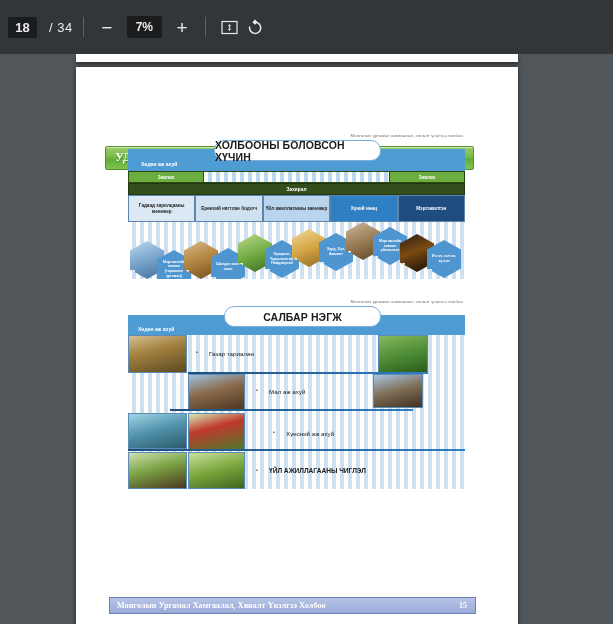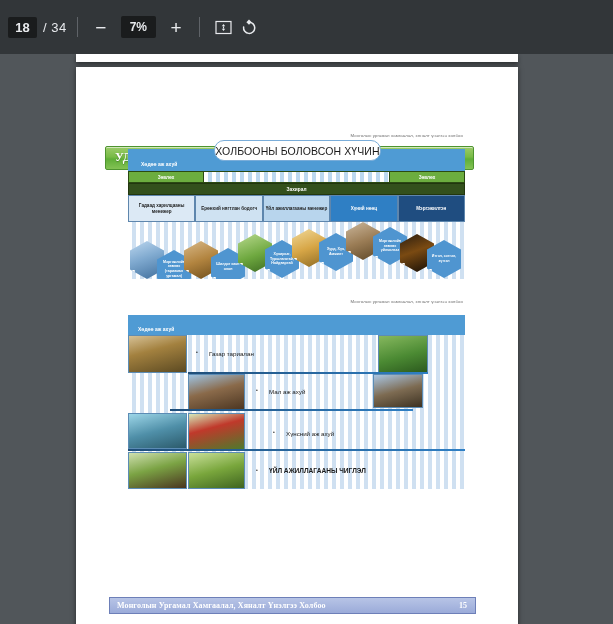--- a/index.html
+++ b/index.html
@@ -13,21 +13,21 @@
   .toolbar{
     position:absolute;left:0;top:0;width:613px;height:54px;
     background:#323639;display:flex;align-items:center;
     box-sizing:border-box;padding-left:8px;
   }
   .pagebox{
     background:#1a1c1d;color:#e8eaed;font-size:13px;font-weight:bold;
     padding:3px 6px;border-radius:2px;min-width:17px;text-align:center;
     line-height:15px;
   }
-  .pagetotal{color:#e8eaed;font-size:13px;margin-left:6px;letter-spacing:.5px;}
+  .pagetotal{color:#e8eaed;font-size:13px;margin-left:12px;letter-spacing:.5px;}
   .tsep{width:1px;height:20px;background:#5f6368;margin:0 10px;}
   .tbtn{
     color:#e8eaed;display:flex;align-items:center;justify-content:center;
     width:26px;height:26px;cursor:pointer;
   }
   .minus{font-size:19px;line-height:19px;}
   .plus{font-size:19px;line-height:19px;}
   .zoombox{
     background:#1a1c1d;color:#e8eaed;font-size:12px;font-weight:bold;
     padding:4px 9px;border-radius:2px;margin:0 7px;line-height:14px;
@@ -66,21 +66,21 @@
   }
 
   
   #slide1{left:52px;top:66px;width:337px;height:146px;}
   #slide1 .body{position:absolute;left:0;top:7px;width:337px;height:139px;}
   .pill{
     position:absolute;left:86px;top:0px;width:165px;height:19px;
     background:#fff;border:1px solid #7aadd9;border-radius:10px;
     display:flex;align-items:center;justify-content:center;z-index:6;
   }
-  .pill span{font-size:10.5px;font-weight:normal;color:#1a1a1a;letter-spacing:.1px;}
+  .pill span{font-size:10.5px;font-weight:bold;color:#1a1a1a;letter-spacing:.1px;}
   .blueband{
     position:absolute;left:0;top:9px;width:337px;height:22px;background:#4f9bd4;z-index:2;
   }
   .blueband .lbl{position:absolute;left:13px;top:12px;color:#fff;font-size:5px;font-weight:bold;}
   .rowzov{position:absolute;left:0;top:31px;width:337px;height:12px;z-index:3;display:flex;}
   .zcell{
     width:76px;background:#6cad3f;border:.5px solid #2b4a12;box-sizing:border-box;
     display:flex;align-items:center;justify-content:center;
   }
   .zcell span{font-size:4.6px;color:#fff;font-weight:bold;}
@@ -291,20 +291,23 @@
         </div>
       </div>
     </div>
 
     <div class="slide" id="slide2">
       <div class="slide-hdr">Монголын ургамал хамгаалал, хяналт үнэлгээ холбоо</div>
       <div class="body">
         <div class="s2band">
           <div class="lbl">Хөдөө аж ахуй</div>
         </div>
+        <div class="pill">
+          <span>САЛБАР НЭГЖ</span>
+        </div>
 
         <div class="s2grid">
 
           <div class="srow" style="top:0px;height:38px;">
             <div class="thumb t-combine" style="left:0px;top:0px;width:59px;height:38px;"></div>
             <div class="thumb t-aerial" style="left:250px;top:0px;width:50px;height:38px;"></div>
             <div class="bullet" style="left:68px;top:14px;">•</div>
             <div class="slabel" style="left:81px;top:15px;">Газар тариалан</div>
             <div class="sline" style="left:60px;top:37px;width:240px;"></div>
           </div>

